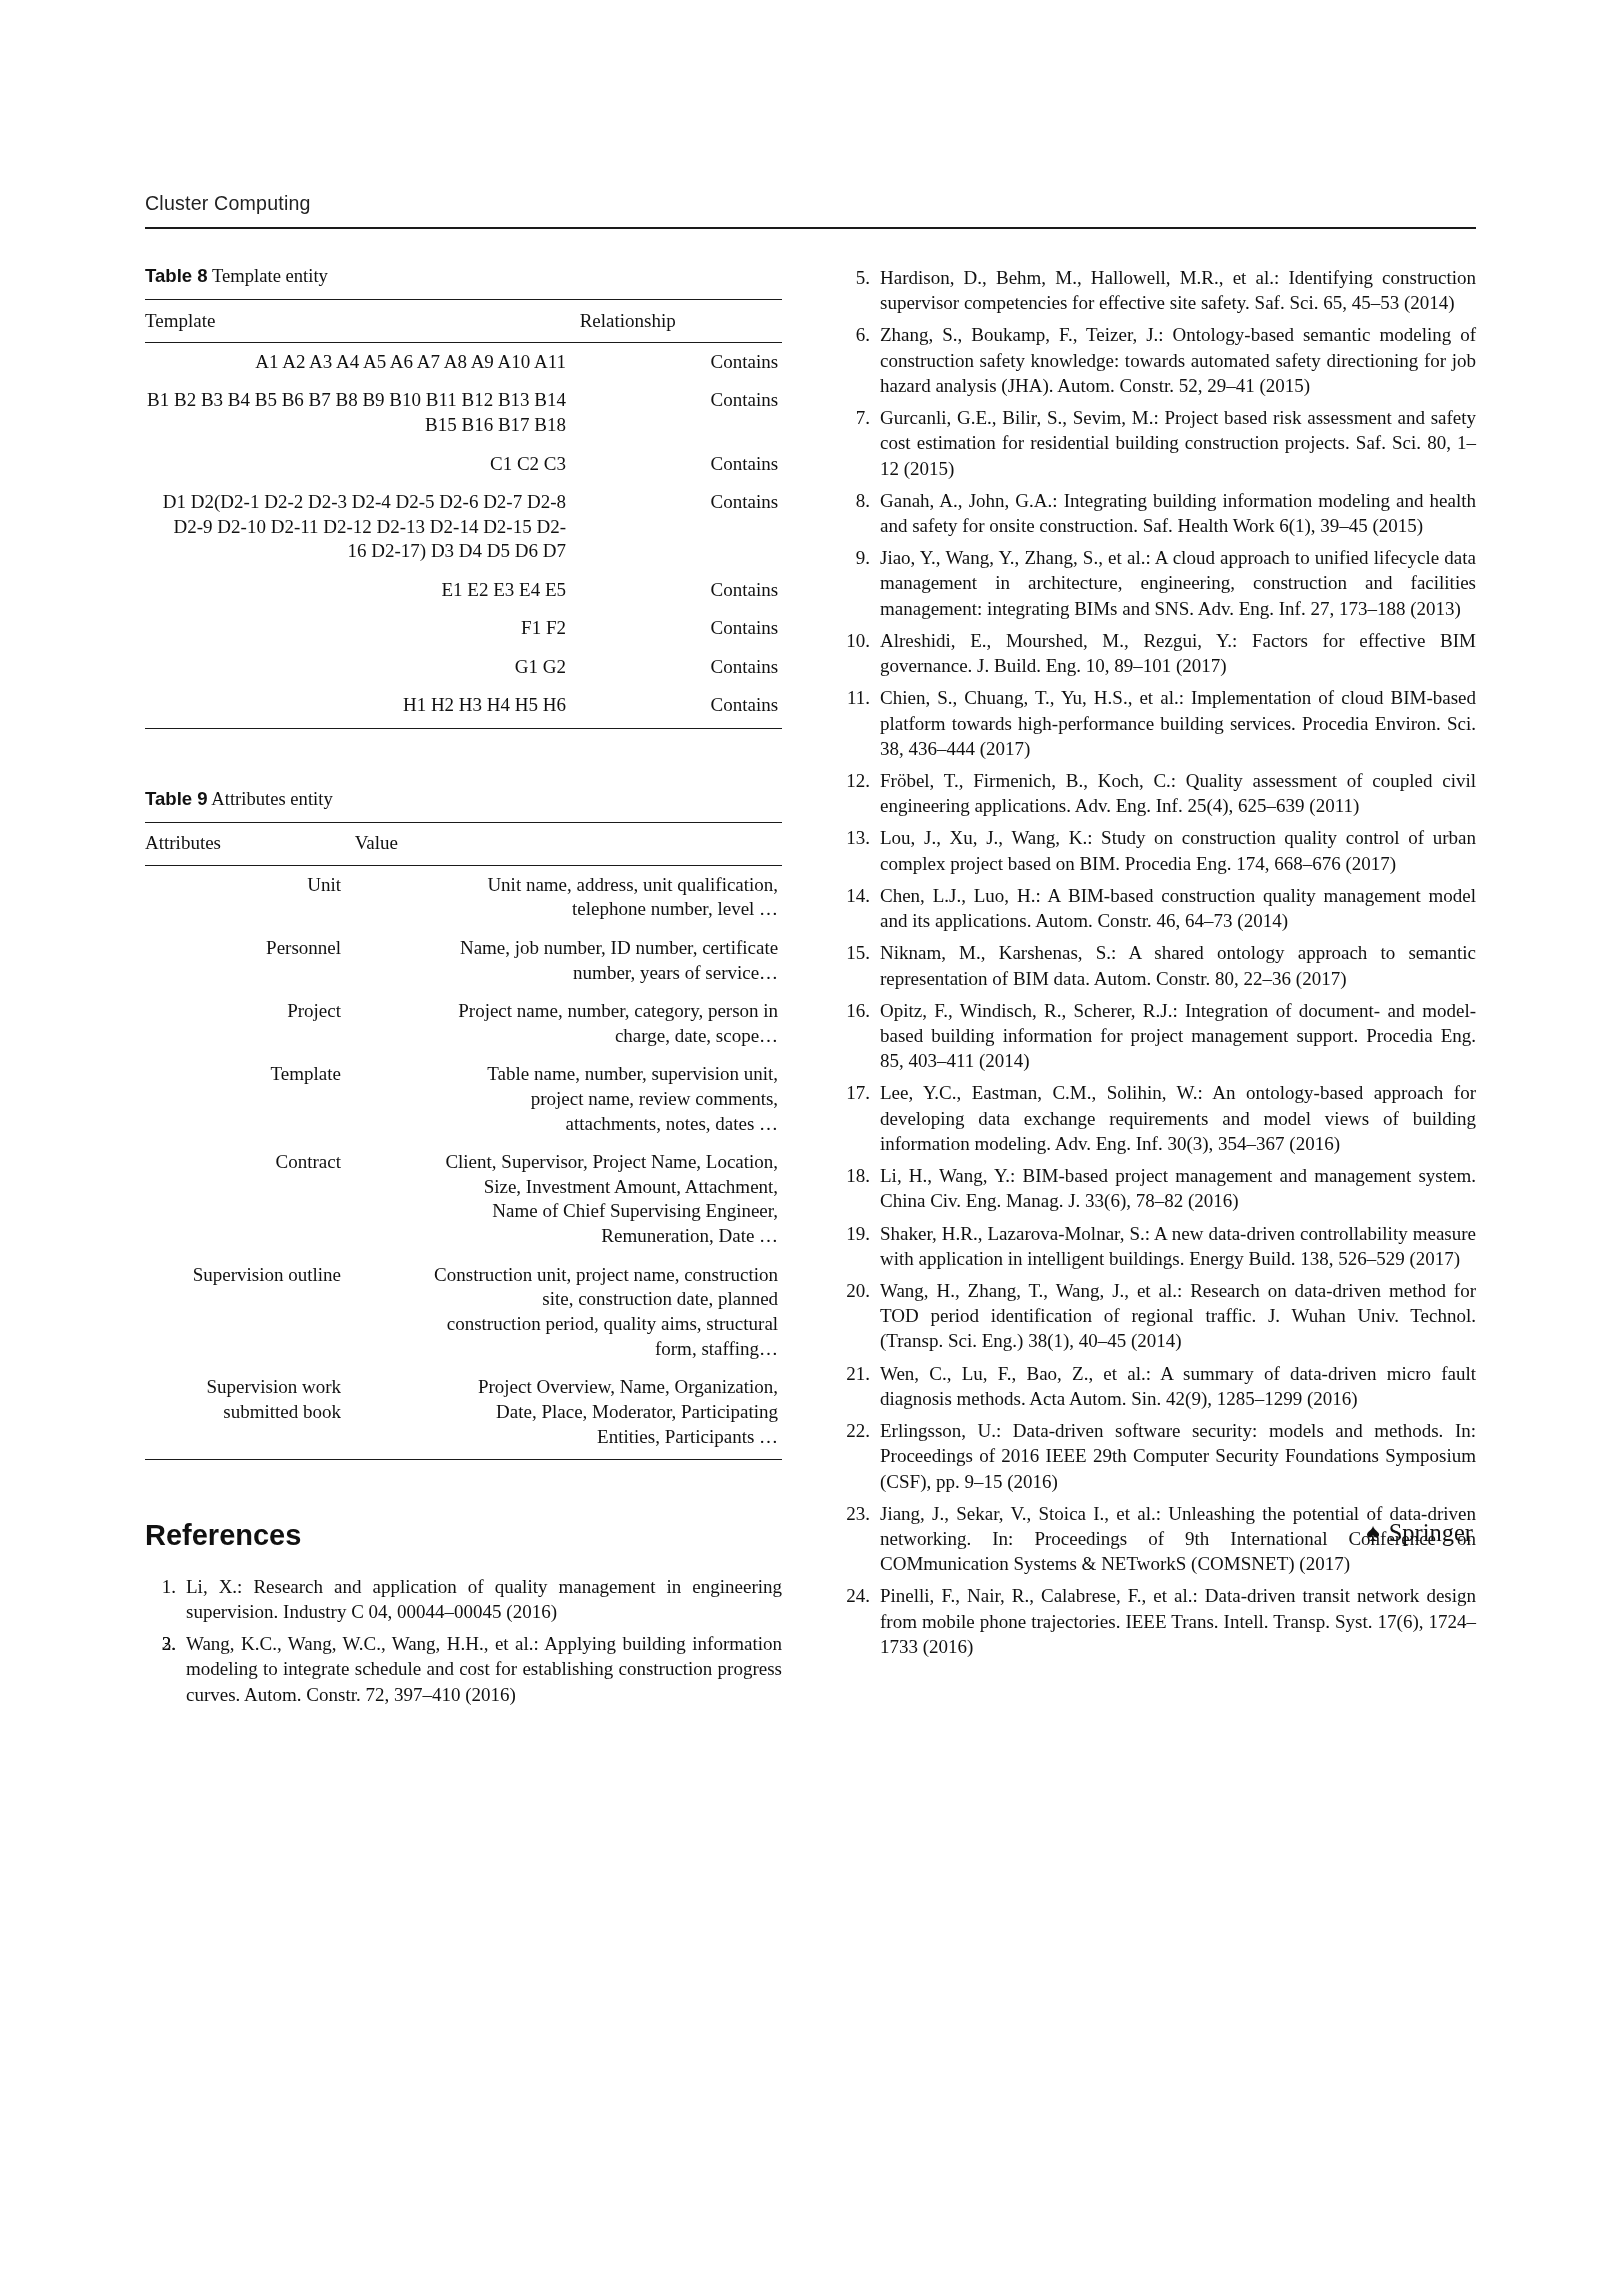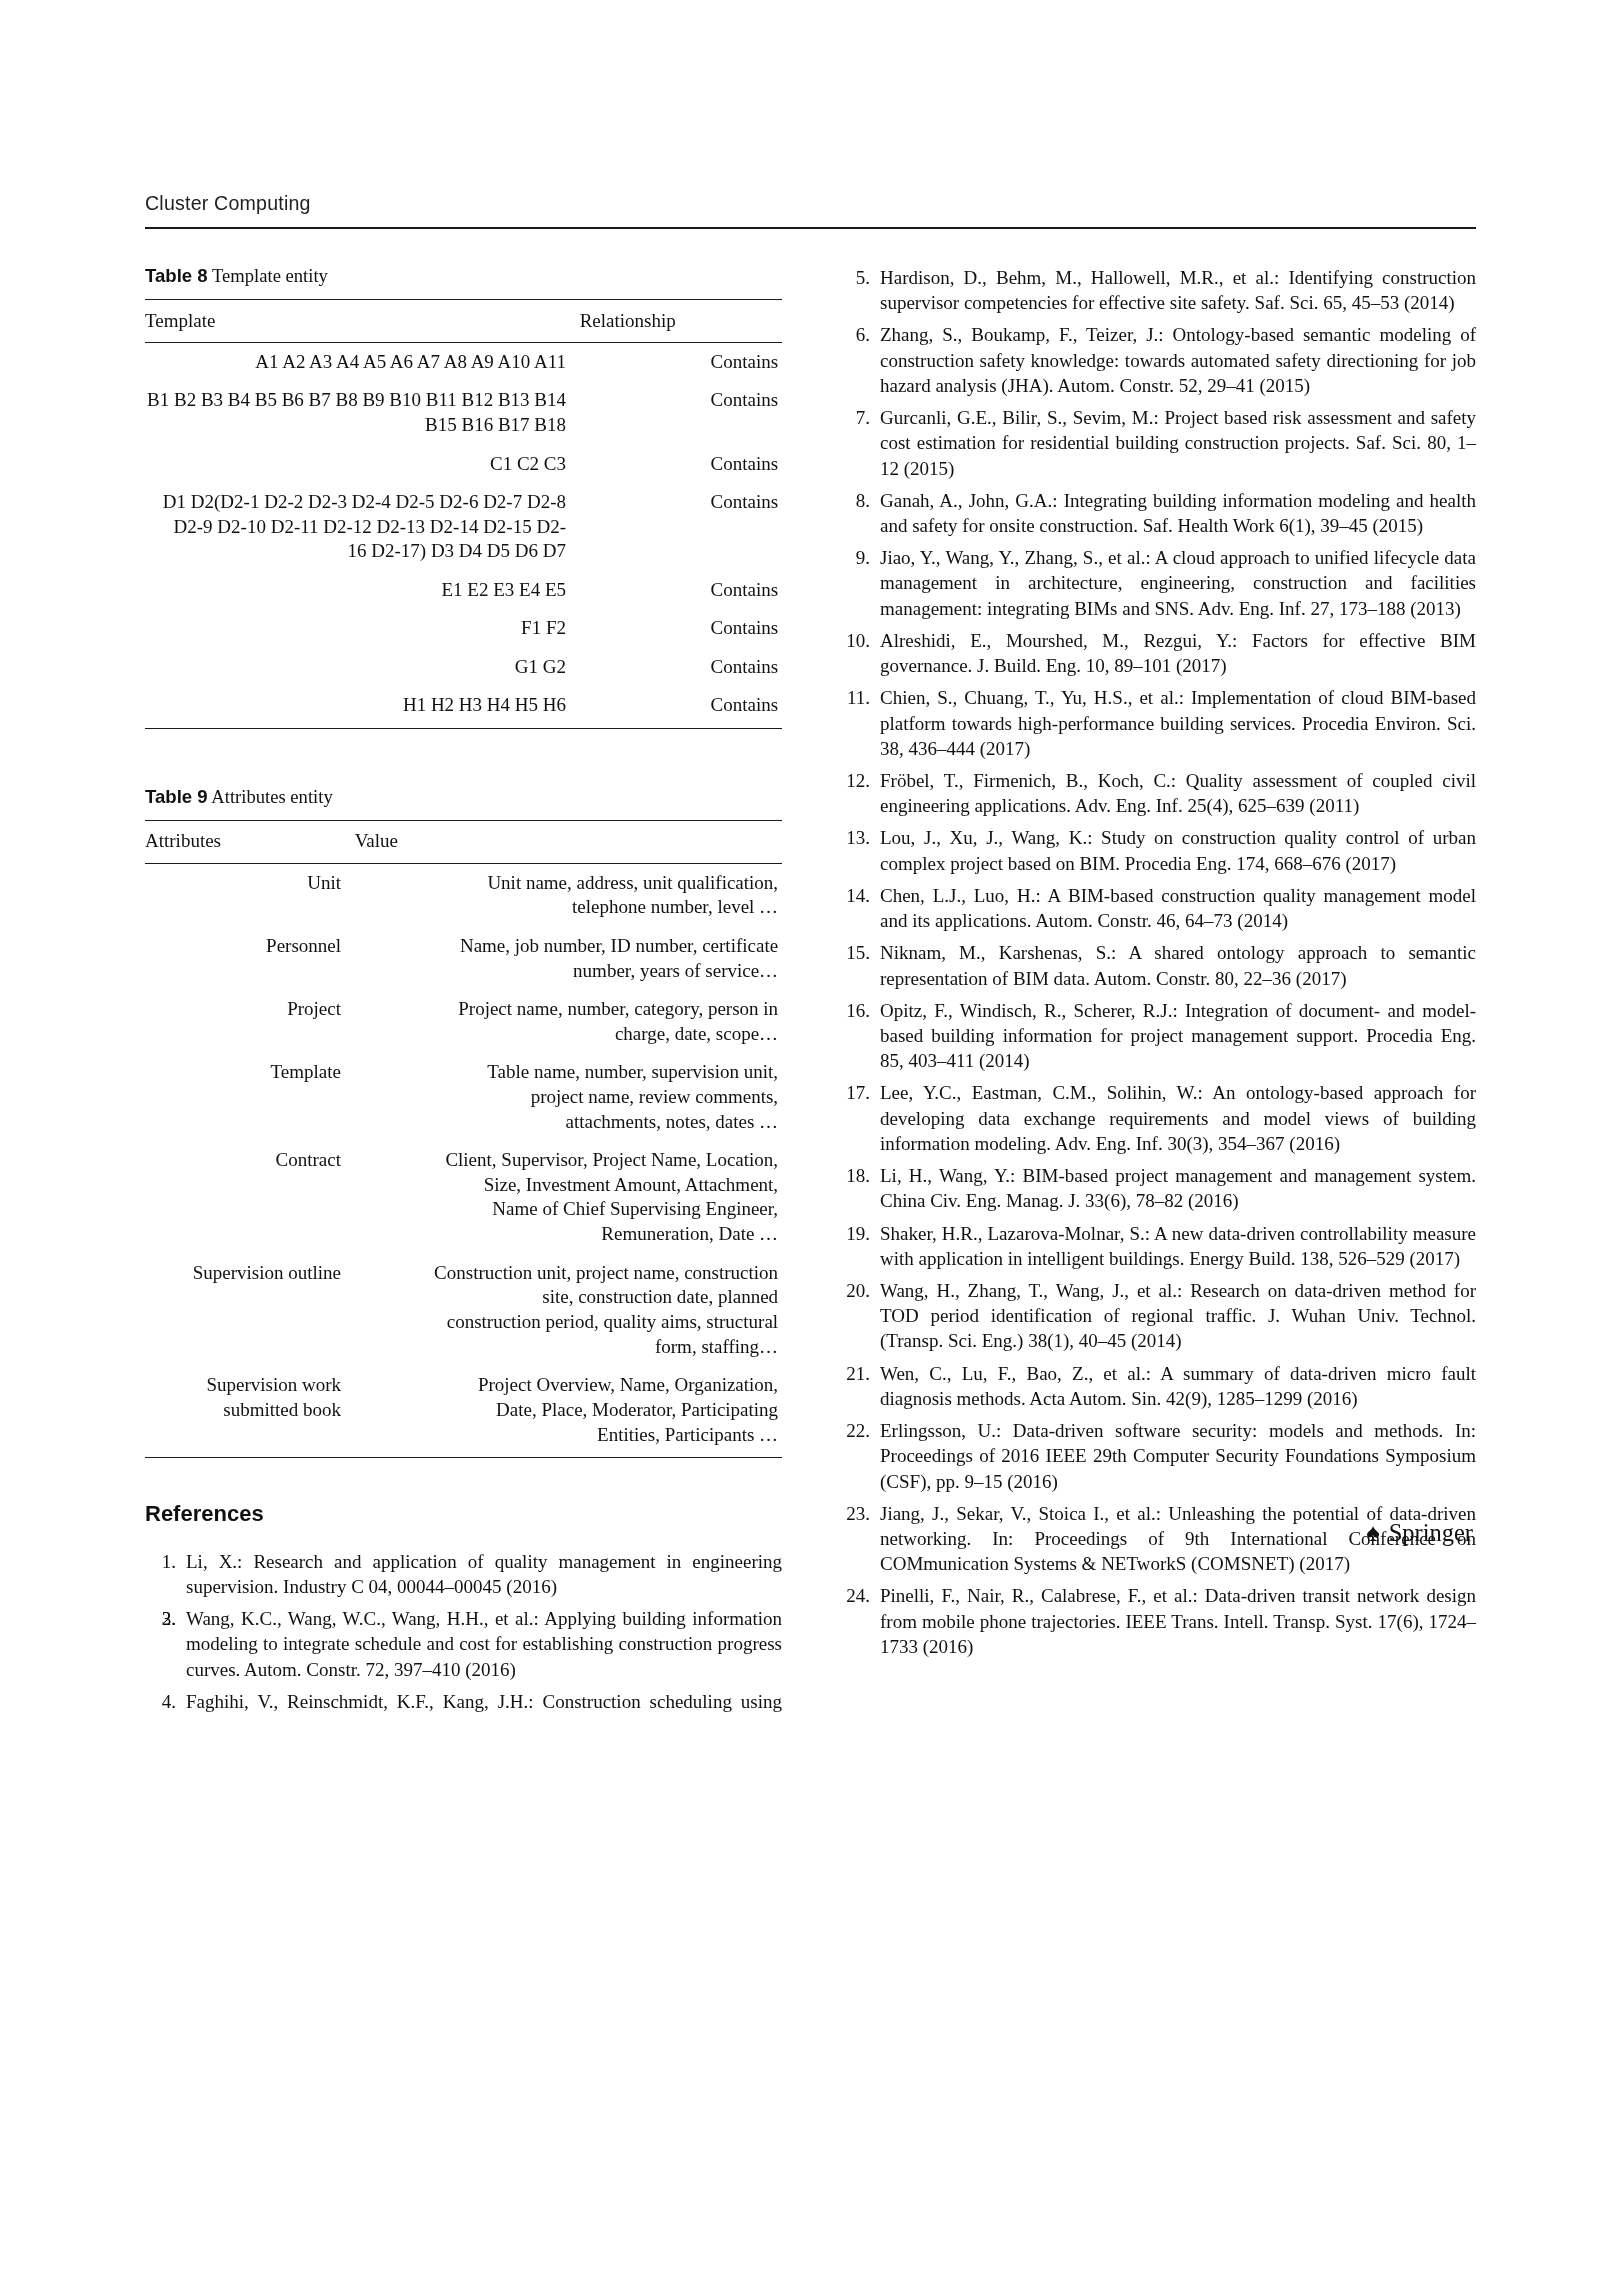--- a/index.html
+++ b/index.html
@@ -36,21 +36,21 @@
 
   .col {
     position: absolute;
     top: 265px;
     width: 637px;
   }
   .col-left { left: 145px; }
   .col-right { left: 839px; }
 
   
-  .table-block { margin-bottom: 41px; }
+  .table-block { margin-bottom: 59px; }
   .table-caption {
     font-size: 18.6px;
     margin-bottom: 11.8px;
     font-family: "Liberation Serif", serif;
   }
   .table-caption .tlabel {
     font-family: "Liberation Sans", sans-serif;
     font-weight: bold;
     font-size: 18.6px;
   }
@@ -83,21 +83,21 @@
   .t8 td.c1 { width: 421px; padding-right: 13.7px; }
   .t8 th.c1 { width: 421px; padding-right: 13.7px; }
   .t9 td.c1 { width: 196px; padding-right: 13.7px; }
   .t9 th.c1 { width: 196px; padding-right: 13.7px; }
   .ind { display:block; padding-left: 21.6px; }
   .ind0 { display:block; }
 
   
   h2.refs-title {
     font-family: "Liberation Sans", sans-serif;
-    font-size: 22px;
+    font-size: 29px;
     font-weight: bold;
     margin: 43px 0 21.6px 0;
   }
   ol.reflist {
     list-style: none;
     margin: 0;
     padding: 0;
     font-size: 19px;
     line-height: 1.33;
     text-align: justify;

